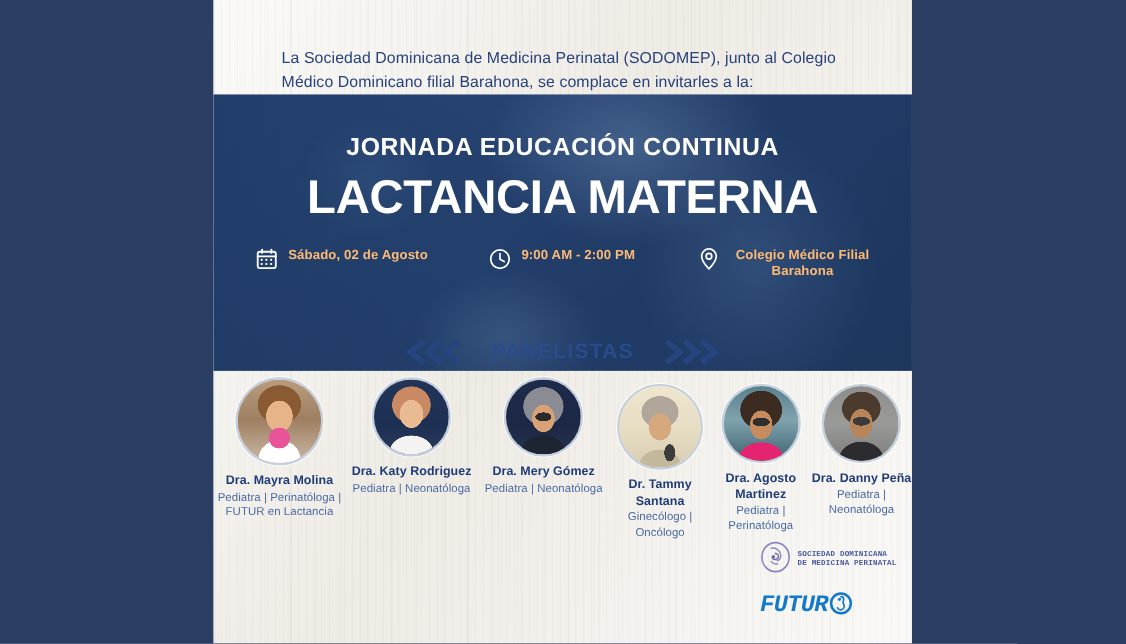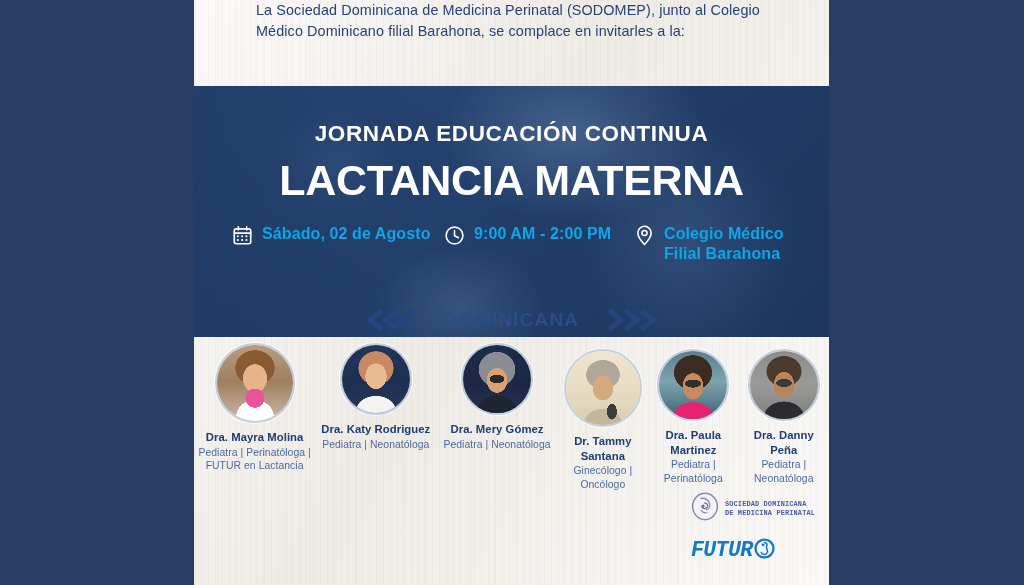--- a/index.html
+++ b/index.html
@@ -22,21 +22,21 @@
     background:
       repeating-linear-gradient(90deg, rgba(0,0,0,0.022) 0 1px, rgba(255,255,255,0) 1px 7px),
       repeating-linear-gradient(90deg, rgba(0,0,0,0.012) 0 2px, rgba(255,255,255,0) 2px 23px),
       linear-gradient(120deg, rgba(255,255,255,.65), rgba(228,224,216,.35) 45%, rgba(255,255,255,.6));
     z-index:0;
   }
 
   
   .intro{
     position:absolute; left:0; top:0; width:635px; height:86px; z-index:2;
-    display:flex; align-items:flex-start;
+    display:flex; align-items:flex-end;
   }
   .intro-text{
     color:#27427a; font-size:14.4px; line-height:1.48; font-weight:500;
     padding:0 46px 0 62px; letter-spacing:.1px;
   }
 
   
   .hero{
     position:absolute; left:0; top:86px; width:635px; height:251px; z-index:2;
     background:#25406e;
@@ -70,21 +70,21 @@
   .meta-row{
     position:absolute; top:138px; left:0; width:100%;
     display:flex; align-items:flex-start; padding:0 34px 0 38px;
   }
   .meta{ display:flex; align-items:flex-start; gap:9px; }
   .meta-date{ flex:0 0 212px; }
   .meta-time{ flex:0 0 190px; }
   .meta-place{ flex:1 1 auto; }
   .meta-ico{ flex:0 0 auto; margin-top:1px; }
   .meta-txt{
-    color:#0ea5e9; font-size:16px; font-weight:700; line-height:1.28; letter-spacing:.1px;
+    color:#fdba74; font-size:12px; font-weight:700; line-height:1.28; letter-spacing:.1px;text-align:center;
   }
 
   
   .panel-head{
     position:absolute; left:0; top:299px; width:635px; height:42px; z-index:2;
     display:flex; align-items:center; justify-content:center; gap:22px;
   }
   .panel-head-label{
     color:#2b4b8f; font-size:19px; font-weight:700; letter-spacing:1.2px;
   }
@@ -197,21 +197,21 @@
     </div>
 
     <div class="panel-head">
       <span class="chevs">
         <svg width="62" height="24" viewBox="0 0 62 24" fill="none" stroke="#26447e" stroke-width="5.4" stroke-linecap="square" stroke-linejoin="miter">
           <polyline points="20,4 10,12 20,20"></polyline>
           <polyline points="36,4 26,12 36,20"></polyline>
           <polyline points="52,4 42,12 52,20"></polyline>
         </svg>
       </span>
-      <span class="panel-head-label">DOMINICANA</span>
+      <span class="panel-head-label">PANELISTAS</span>
       <span class="chevs">
         <svg width="62" height="24" viewBox="0 0 62 24" fill="none" stroke="#26447e" stroke-width="5.4" stroke-linecap="square" stroke-linejoin="miter">
           <polyline points="10,4 20,12 10,20"></polyline>
           <polyline points="26,4 36,12 26,20"></polyline>
           <polyline points="42,4 52,12 42,20"></polyline>
         </svg>
       </span>
     </div>
 
     <div class="grid">
@@ -275,21 +275,21 @@
 
         <div class="cell">
           <div class="avatar">
             <div class="av-face" style="background:
                 radial-gradient(ellipse 30px 22px at 50% 97%, #e5246f 0 66%, rgba(229,36,111,0) 68%),
                 radial-gradient(ellipse 10px 5px at 50% 48%, #2f2f2f 0 78%, rgba(47,47,47,0) 80%),
                 radial-gradient(ellipse 14px 18px at 50% 52%, #c68b5e 0 72%, rgba(198,139,94,0) 74%),
                 radial-gradient(ellipse 26px 24px at 50% 32%, #3b2b20 0 72%, rgba(59,43,32,0) 74%),
                 linear-gradient(180deg,#5a7f8e 0%,#7fa3ae 45%,#3f6273 100%);"></div>
           </div>
-          <div class="p-name">Dra. Paula Martinez</div>
+          <div class="p-name">Dra. Agosto Martinez</div>
           <div class="p-role">Pediatra | Perinatóloga</div>
         </div>
 
         <div class="cell">
           <div class="avatar">
             <div class="av-face" style="background:
                 radial-gradient(ellipse 30px 24px at 50% 98%, #2b2b30 0 66%, rgba(43,43,48,0) 68%),
                 radial-gradient(ellipse 10px 5px at 50% 47%, #3a3a3a 0 78%, rgba(58,58,58,0) 80%),
                 radial-gradient(ellipse 14px 18px at 50% 50%, #b98458 0 72%, rgba(185,132,88,0) 74%),
                 radial-gradient(ellipse 24px 21px at 50% 30%, #4b3a2e 0 72%, rgba(75,58,46,0) 74%),

